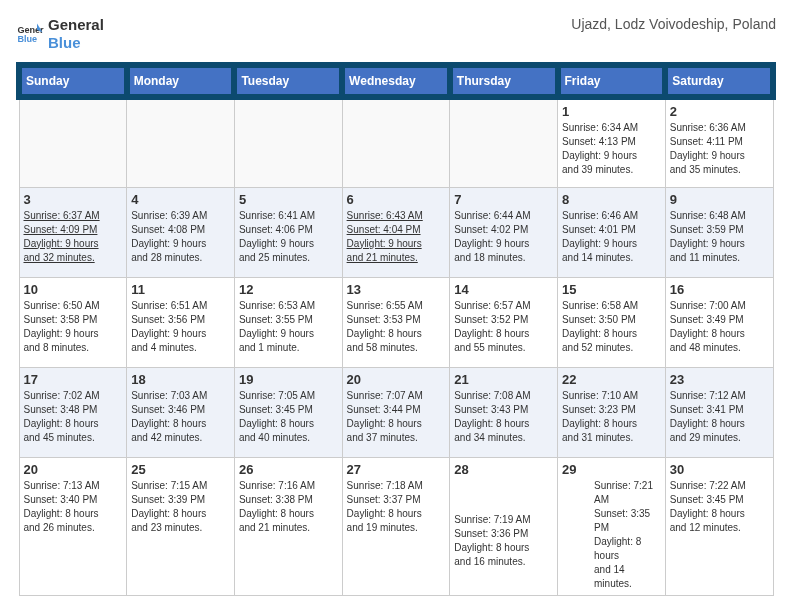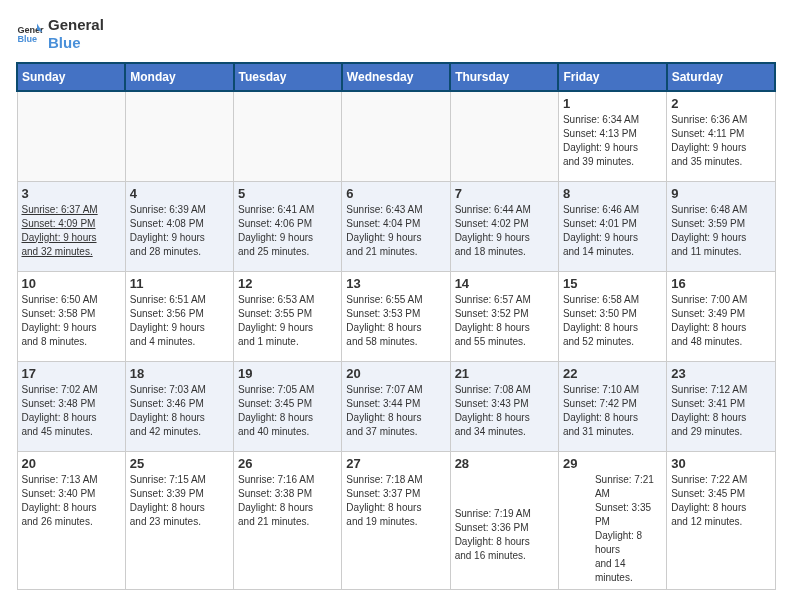--- a/index.html
+++ b/index.html
@@ -42,21 +42,21 @@
       border-collapse: collapse;
       table-layout: fixed;
     }
     .calendar-table th {
       background: #4472c4;
       color: #fff;
       font-size: 12px;
       font-weight: bold;
       padding: 6px 4px;
       text-align: left;
-      border: 2px solid #0c4a6e;
+      border: 6px solid #0c4a6e;
     }
     .calendar-table td {
       vertical-align: top;
       border: 1px solid #ccc;
       padding: 4px;
       font-size: 10px;
       color: #333;
       height: 90px;
       background: #fff;
     }
@@ -87,20 +87,21 @@
       <text x="2" y="18" font-size="13" font-weight="bold" fill="#333">General</text>
       <text x="2" y="32" font-size="13" font-weight="bold" fill="#4a90d9">Blue</text>
       <polygon points="30,5 38,18 30,14" fill="#4a90d9"></polygon>
     </svg>
     <div style="display:flex;flex-direction:column;line-height:1.2;">
       <span style="font-size:15px;font-weight:bold;color:#333;">General</span>
       <span style="font-size:15px;font-weight:bold;color:#4a90d9;">Blue</span>
     </div>
   </div>
   <div class="title-area">
+    <div class="location-subtitle">Ujazd, Lodz Voivodeship, Poland</div>
   </div>
 </div>
 
 <table class="calendar-table">
   <thead>
     <tr>
     <th>Sunday</th>
         <th>Monday</th>
         <th>Tuesday</th>
         <th>Wednesday</th>
@@ -148,21 +149,21 @@
         </td>
         <td>
           <span class="day-number">5</span>
           <div class="day-info" style="white-space: pre-line;">Sunrise: 6:41 AM
 Sunset: 4:06 PM
 Daylight: 9 hours
 and 25 minutes.</div>
         </td>
         <td>
           <span class="day-number">6</span>
-          <div class="day-info" style="white-space: pre-line;">Sunrise: 6:43 AM
+          <div class="day-info" style="white-space: pre-line; text-decoration: underline;">Sunrise: 6:43 AM
 Sunset: 4:04 PM
 Daylight: 9 hours
 and 21 minutes.</div>
         </td>
         <td>
           <span class="day-number">7</span>
           <div class="day-info" style="white-space: pre-line;">Sunrise: 6:44 AM
 Sunset: 4:02 PM
 Daylight: 9 hours
 and 18 minutes.</div>
@@ -265,21 +266,21 @@
         <td>
           <span class="day-number">21</span>
           <div class="day-info" style="white-space: pre-line;">Sunrise: 7:08 AM
 Sunset: 3:43 PM
 Daylight: 8 hours
 and 34 minutes.</div>
         </td>
         <td>
           <span class="day-number">22</span>
           <div class="day-info" style="white-space: pre-line;">Sunrise: 7:10 AM
-Sunset: 7:42 PM
+Sunset: 3:23 PM
 Daylight: 8 hours
 and 31 minutes.</div>
         </td>
         <td>
           <span class="day-number">23</span>
           <div class="day-info" style="white-space: pre-line;">Sunrise: 7:12 AM
 Sunset: 3:41 PM
 Daylight: 8 hours
 and 29 minutes.</div>
         </td>

